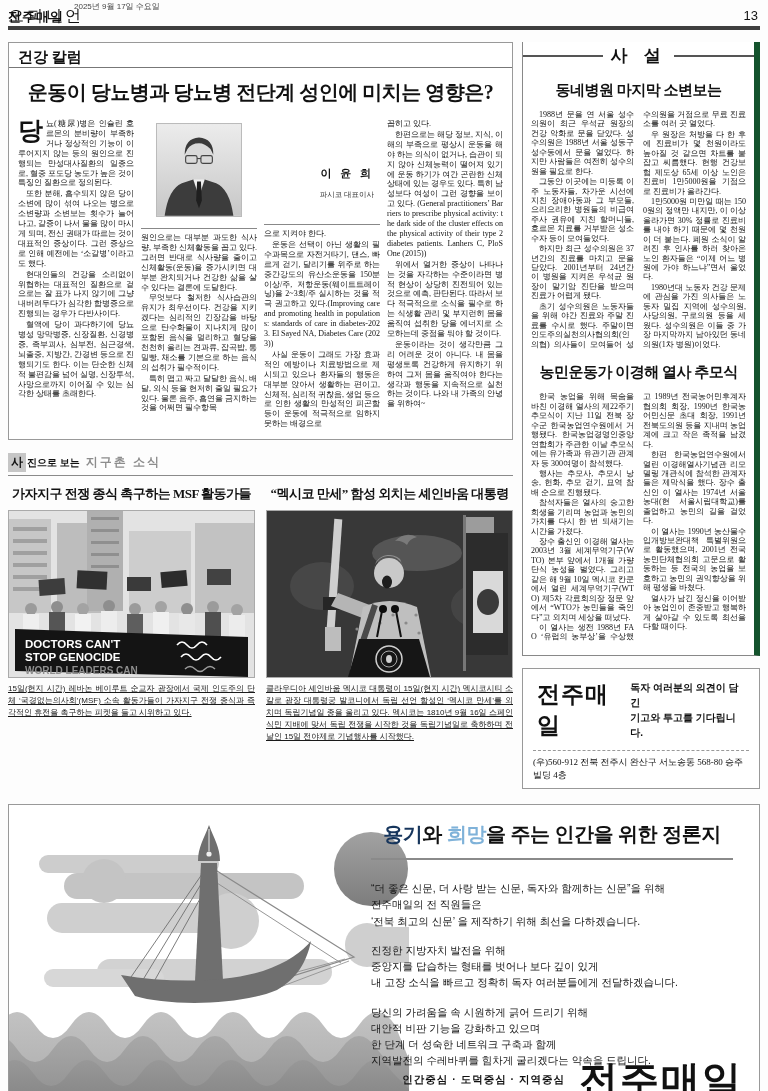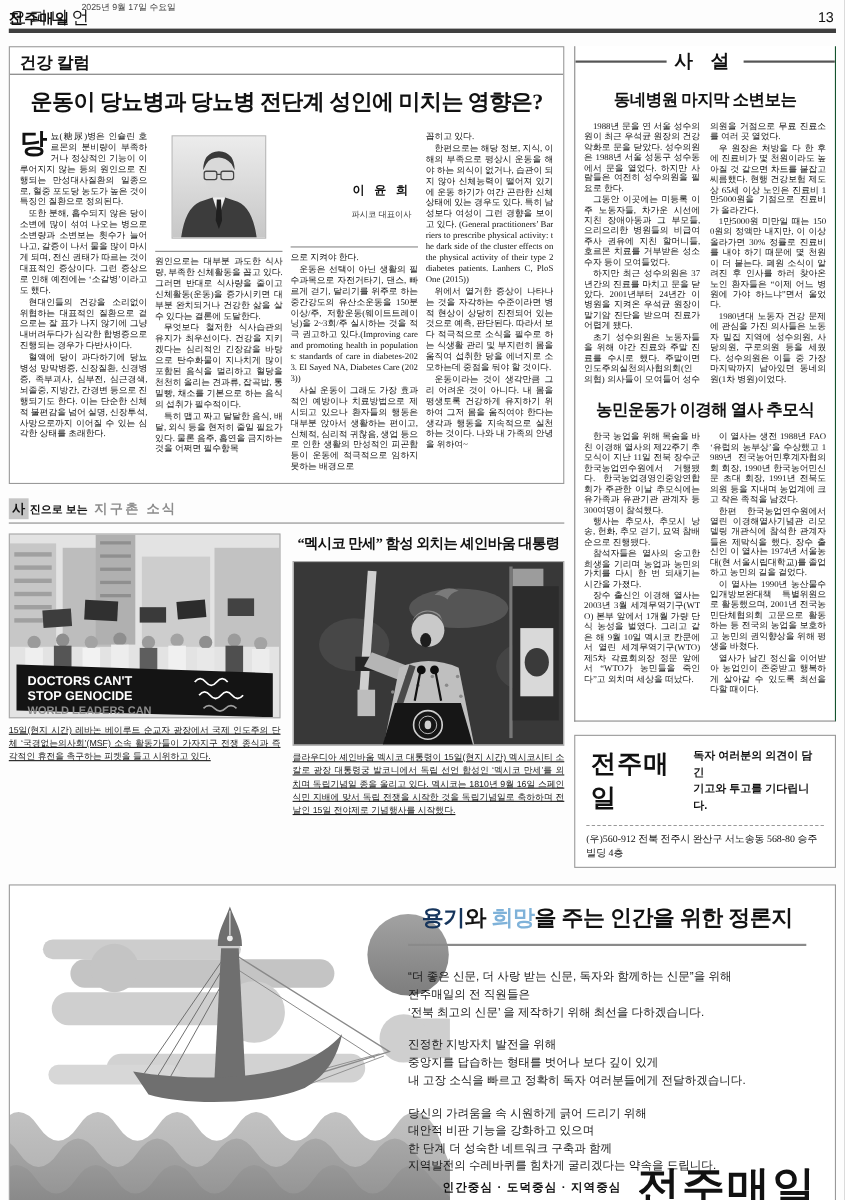--- a/index.html
+++ b/index.html
@@ -40,21 +40,21 @@
   .pn-first { background:#c6c6c6; font-weight:bold; font-size:12px; padding:1px 3px; margin-right:1px; }
   .pn-rest { font-weight:bold; font-size:10px; margin-right:6px; }
   .pn-accent { color:#8d8d8d; font-weight:bold; font-size:12px; letter-spacing:2px; }
   .pn-cards { display:flex; gap:11px; margin-top:9px; }
   .pn-card { width:247px; }
   .pn-title { font-family:"Liberation Serif",serif; font-weight:bold; font-size:13px; text-align:center; margin-bottom:7px; letter-spacing:-0.5px; }
   .pn-photo { width:247px; height:168px; border:1px solid #aaa; overflow:hidden; background:#ddd; }
   .pn-cap { font-size:8px; line-height:1.5; text-align:justify; word-break:break-all; margin-top:5px; color:#1a1a1a;text-decoration:underline; }
 
   
-  .ed { border-left:1px solid #888; border-right:1px solid #14532d; border-bottom:1px solid #888; height:614px; overflow:hidden; padding:0 8px; background:#fff; }
+  .ed { border-left:1px solid #888; border-right:6px solid #14532d; border-bottom:1px solid #888; height:614px; overflow:hidden; padding:0 8px; background:#fff; }
   .ed-hdr { display:flex; align-items:center; gap:7px; margin:2px -8px 0; }
   .ed-hdr .hline { flex:1; height:2px; background:#555; }
   .ed-hdr-title { font-size:17px; font-weight:bold; letter-spacing:6px; font-family:"Liberation Serif",serif; }
   .ed-title { text-align:center; font-family:"Liberation Serif",serif; font-weight:bold; font-size:15px; margin:14px 0 10px; letter-spacing:-0.5px; }
   .ed-text { column-count:2; column-gap:9px; font-family:"Liberation Serif",serif; font-size:8px; line-height:1.18; text-align:justify; word-break:break-all; }
   .ed-text p { margin:0 0 1px; text-indent:8px; }
 
   
   .contact { border:1px solid #999; margin-top:12px; padding:8px 10px 6px; background:#fff; }
   .contact-top { display:flex; align-items:center; justify-content:space-between; padding:2px 4px; }
@@ -150,20 +150,21 @@
 
       <div class="pn">
         <div class="pn-hdr">
           <span class="pn-first">사</span>
           <span class="pn-rest">진으로 보는</span>
           <span class="pn-accent">지구촌 소식</span>
         </div>
         <div class="pn-cards">
 
           <div class="pn-card">
+            <div class="pn-title">가자지구 전쟁 종식 촉구하는 MSF 활동가들</div>
             <div class="pn-photo">
               <svg width="245" height="166" viewBox="0 0 245 166">
                 <rect width="245" height="166" fill="#e3e3e3"></rect>
                 <rect x="0" y="8" width="42" height="94" fill="#c7c7c7"></rect>
                 <rect x="4" y="16" width="34" height="4" fill="#a0a0a0"></rect>
                   <rect x="4" y="28" width="34" height="4" fill="#a0a0a0"></rect>
                   <rect x="4" y="40" width="34" height="4" fill="#a0a0a0"></rect>
                   <rect x="4" y="52" width="34" height="4" fill="#a0a0a0"></rect>
                   <rect x="4" y="64" width="34" height="4" fill="#a0a0a0"></rect>
                   <rect x="4" y="76" width="34" height="4" fill="#a0a0a0"></rect>

